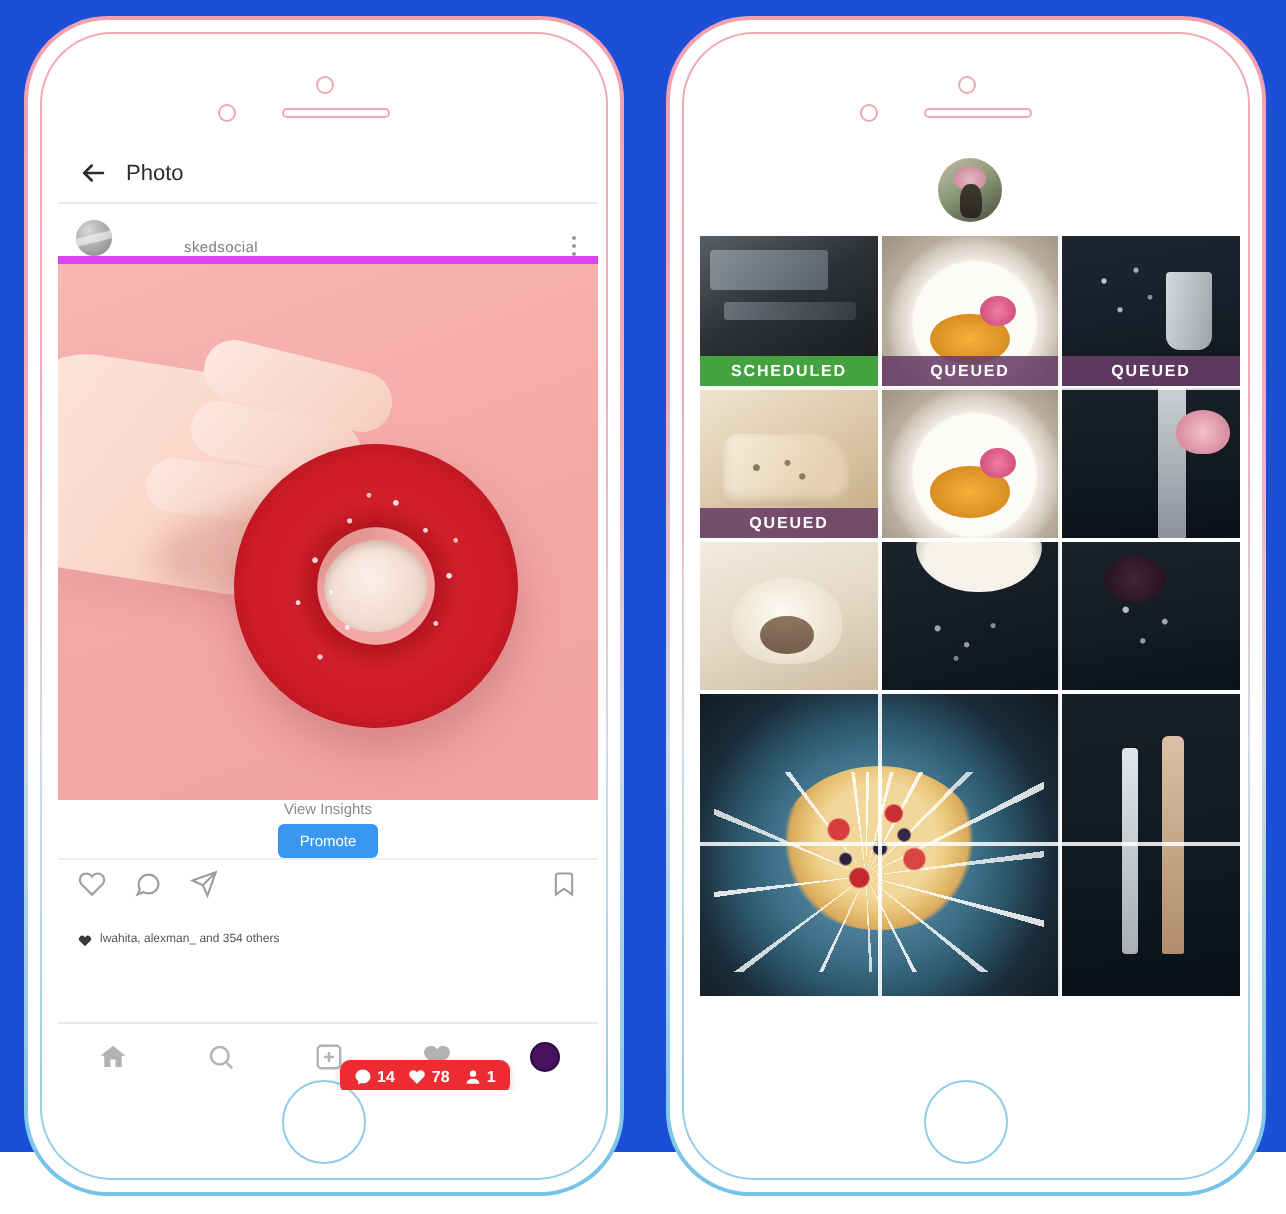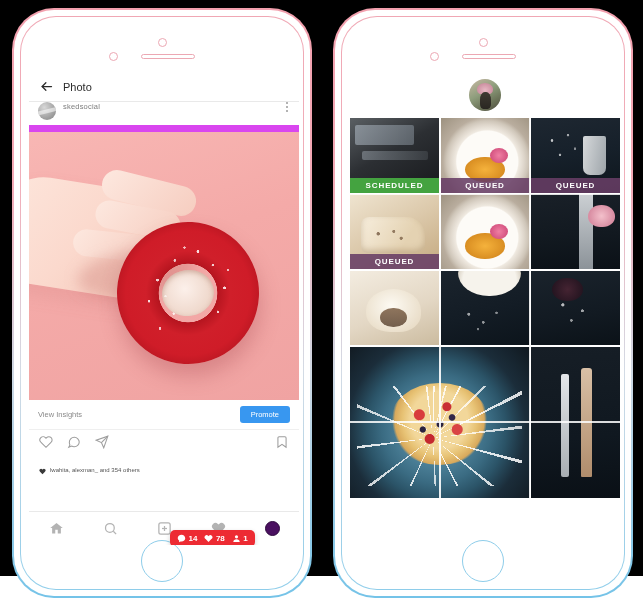--- a/index.html
+++ b/index.html
@@ -2,21 +2,21 @@
 <html><head>
 <meta charset="utf-8">
 <style>
   * { box-sizing: border-box; margin: 0; padding: 0; }
   html, body {
     width: 643px; height: 607px;
     background: #ffffff;
     font-family: "Liberation Sans", sans-serif;
     overflow: hidden;
   }
-  .stage { position: relative; width: 643px; height: 576px; background: #000000; }
+  .stage { position: relative; width: 643px; height: 576px; background: #1d4ed8; }
 
   
   .phone {
     position: absolute;
     width: 300px; height: 590px;
     border-radius: 42px;
     background: #ffffff;
     border: 2px solid transparent;
     background-image:
       linear-gradient(#fff,#fff),
@@ -73,23 +73,24 @@
   .nav-bar {
     height: 30px; display: flex; align-items: center; gap: 9px;
     padding: 0 10px;
     border-bottom: 1px solid #e9e9e9;
     background: #fff;
   }
   .back-arrow { width: 15px; height: 15px; color: #2b2b2b; display: block; }
   .nav-title { font-size: 11px; color: #2b2b2b; }
 
   .post-head {
-    height: 30px; display: flex; align-items: flex-start;
+    height: 30px; display: flex; align-items: flex-end;
     padding: 0 9px; background: #fff;
-    border-bottom: 7px solid #d946ef;
+    border-bottom: 4px solid #d946ef;
+    gap: 29px;
   }
   .avatar-sm {
     width: 18px; height: 18px; border-radius: 50%;
     background: radial-gradient(circle at 35% 30%, #d8d8d8, #9a9a9a 70%, #858585);
     margin-right: 7px; flex: none;
     position: relative; overflow: hidden;
   }
   .avatar-sm::after{
     content:""; position:absolute; left:-4px; top:7px; width:28px; height:4px;
     background: rgba(255,255,255,.55); transform: rotate(-14deg);
@@ -158,21 +159,21 @@
   }
   .donut-base {
     position: absolute; left: 96px; top: 186px; width: 96px; height: 30px;
     border-radius: 50%; background: linear-gradient(#e6c49b,#d8ad80);
     z-index: -1; transform: rotate(-8deg);
   }
 
   
   .insights-row {
     height: 30px; display: flex; align-items: center; justify-content: space-between;
-    padding: 0 9px; border-bottom: 1px solid #efefef; background: #fff;
+    padding: 0 9px; border-bottom: 1px solid #efefef; background: #fff; flex-direction: column;
   }
   .insights-link { font-size: 7.5px; color: #8a8a8a; }
   .promote-btn {
     font-size: 7.5px; color: #fff; background: #3897f0;
     padding: 4px 11px; border-radius: 3px; border: none; cursor: pointer;
     font-family: inherit;
   }
 
   
   .actions {

